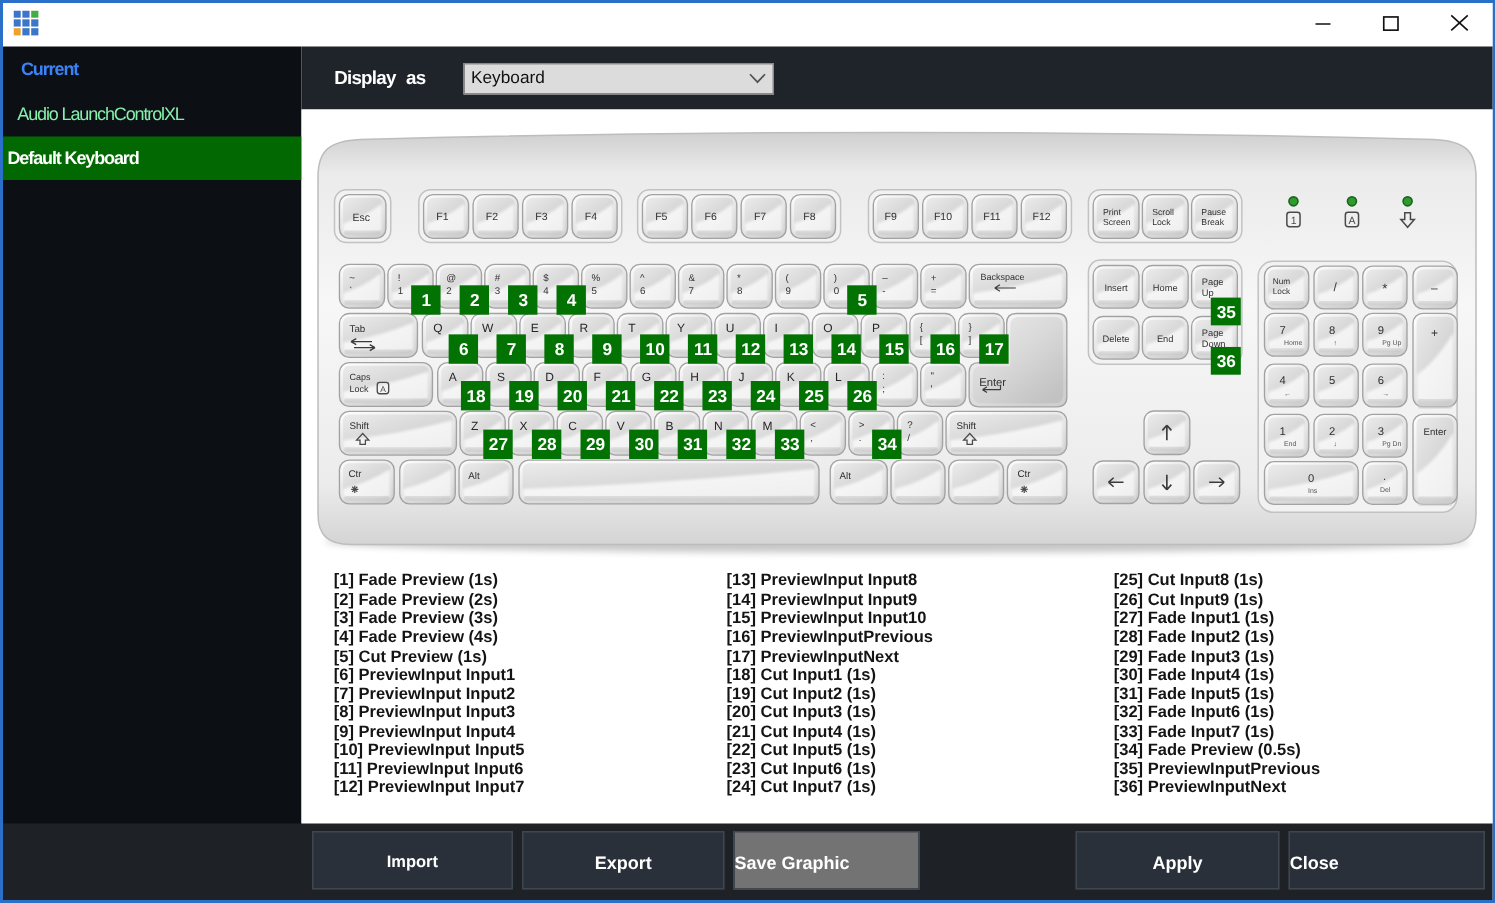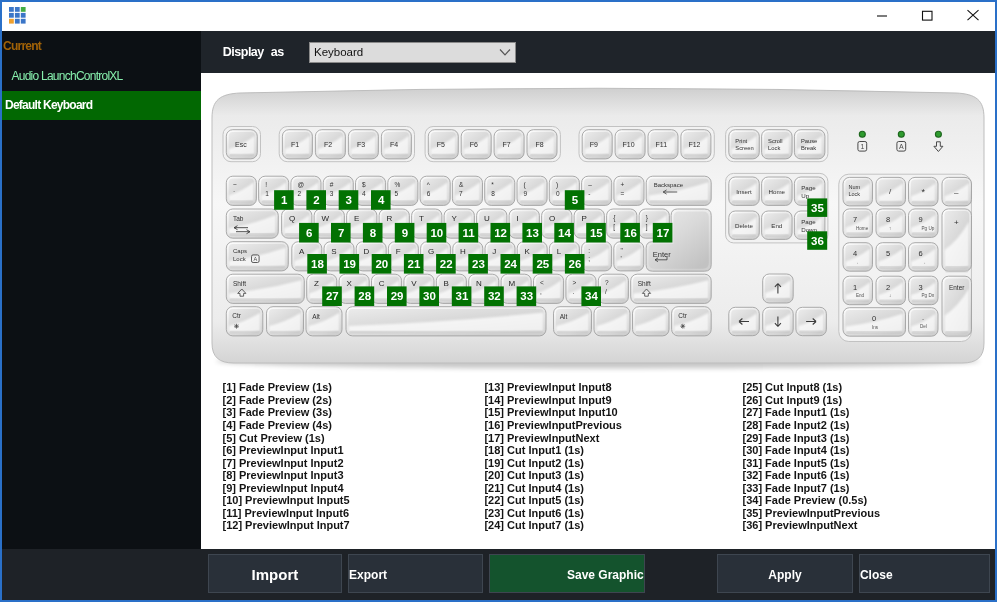--- a/index.html
+++ b/index.html
@@ -26,21 +26,21 @@
         </g>
       </svg>
     <svg style="position:absolute;left:858px;top:0" width="130" height="30" viewBox="0 0 130 30">
         <line x1="17" y1="14.0" x2="27" y2="14.0" stroke="#111" stroke-width="1.1"></line>
         <rect x="62.5" y="9.3" width="9.5" height="8.8" fill="none" stroke="#111" stroke-width="1.1"></rect>
         <path d="M 107.5 8.2 L 118.5 18.2 M 118.5 8.2 L 107.5 18.2" stroke="#111" stroke-width="1.1"></path>
       </svg>
   </div>
 
   <div style="position:absolute;left:0;top:29px;width:199px;height:569px;background:#0c1014">
-      <div style="position:absolute;left:0;top:1.3px;width:199px;height:29.4px;line-height:29.4px;padding-left:1px;font-size:12px;font-weight:bold;color:#a16207;letter-spacing:-0.75px;white-space:nowrap">Current</div>
+      <div style="position:absolute;left:0;top:1.3px;width:199px;height:29.4px;line-height:29.4px;padding-left:12px;font-size:12px;font-weight:bold;color:#3b82f6;letter-spacing:-0.75px;white-space:nowrap">Current</div>
       <div style="position:absolute;left:0;top:30.7px;width:199px;height:29.4px;line-height:29.4px;padding-left:9.5px;font-size:12px;font-weight:normal;color:#86efac;letter-spacing:-0.75px;white-space:nowrap">Audio LaunchControlXL</div>
       <div style="position:absolute;left:0;top:60.1px;width:199px;height:29.4px;background:#026802;line-height:29.4px;padding-left:3px;font-size:12px;font-weight:bold;color:#fff;letter-spacing:-0.75px;white-space:nowrap">Default Keyboard</div>
     </div>
 
   <div style="position:absolute;left:199px;top:29px;width:794px;height:42.2px;background:#1f242a">
     <div style="position:absolute;left:21.8px;top:0;height:42.2px;line-height:43px;font-size:12.5px;font-weight:bold;color:#fff;letter-spacing:-0.5px;word-spacing:4px">Display as</div>
     <div style="position:absolute;left:108px;top:11px;width:205px;height:18.5px;background:#dcdcdc;border:1px solid #8a8a8a">
       <div style="position:absolute;left:4px;top:0;height:18.5px;line-height:19px;font-size:11.5px;color:#111">Keyboard</div>
       <svg style="position:absolute;right:4.5px;top:5px" width="12" height="9" viewBox="0 0 12 9">
           <path d="M 1 1.5 L 6 6.8 L 11 1.5" stroke="#555" stroke-width="1.2" fill="none"></path>
@@ -727,18 +727,18 @@
       <rect x="807.2" y="198.4" width="20.0" height="18.5" fill="#027202"></rect>
       <text x="817.5" y="211.8" font-size="11.5" text-anchor="middle" fill="#ffffff" font-weight="bold">35</text>
       <rect x="807.2" y="231.3" width="20.0" height="18.5" fill="#027202"></rect>
       <text x="817.5" y="244.7" font-size="11.5" text-anchor="middle" fill="#ffffff" font-weight="bold">36</text>
     </svg>
   <div style="position:absolute;left:220.5px;top:379.4px;font-size:11px;font-weight:bold;color:#141414;line-height:12.55px;white-space:nowrap">[1] Fade Preview (1s)<br>[2] Fade Preview (2s)<br>[3] Fade Preview (3s)<br>[4] Fade Preview (4s)<br>[5] Cut Preview (1s)<br>[6] PreviewInput Input1<br>[7] PreviewInput Input2<br>[8] PreviewInput Input3<br>[9] PreviewInput Input4<br>[10] PreviewInput Input5<br>[11] PreviewInput Input6<br>[12] PreviewInput Input7</div>
     <div style="position:absolute;left:482.4px;top:379.4px;font-size:11px;font-weight:bold;color:#141414;line-height:12.55px;white-space:nowrap">[13] PreviewInput Input8<br>[14] PreviewInput Input9<br>[15] PreviewInput Input10<br>[16] PreviewInputPrevious<br>[17] PreviewInputNext<br>[18] Cut Input1 (1s)<br>[19] Cut Input2 (1s)<br>[20] Cut Input3 (1s)<br>[21] Cut Input4 (1s)<br>[22] Cut Input5 (1s)<br>[23] Cut Input6 (1s)<br>[24] Cut Input7 (1s)</div>
     <div style="position:absolute;left:740.5px;top:379.4px;font-size:11px;font-weight:bold;color:#141414;line-height:12.55px;white-space:nowrap">[25] Cut Input8 (1s)<br>[26] Cut Input9 (1s)<br>[27] Fade Input1 (1s)<br>[28] Fade Input2 (1s)<br>[29] Fade Input3 (1s)<br>[30] Fade Input4 (1s)<br>[31] Fade Input5 (1s)<br>[32] Fade Input6 (1s)<br>[33] Fade Input7 (1s)<br>[34] Fade Preview (0.5s)<br>[35] PreviewInputPrevious<br>[36] PreviewInputNext</div>
 
   <div style="position:absolute;left:0;top:547px;width:993px;height:51px;background:#1e2227"></div>
-  <div style="position:absolute;left:205.5px;top:552.3px;width:134.8px;height:39.2px;background:#293039;border:1px solid #3e4650;box-sizing:border-box;color:#fff;font-size:15px;font-weight:bold;text-align:center;line-height:40.5px">Import</div>
-    <div style="position:absolute;left:346.1px;top:552.3px;width:134.8px;height:39.2px;background:#293039;border:1px solid #3e4650;box-sizing:border-box;color:#fff;font-size:12px;font-weight:bold;line-height:40.5px">Export</div>
-    <div style="position:absolute;left:486.7px;top:552.3px;width:156px;height:39.2px;background:#14532d;border:1px solid #3e4650;box-sizing:border-box;color:#fff;font-size:12px;font-weight:bold;text-align:right;line-height:40.5px">Save Graphic</div>
+  <div style="position:absolute;left:205.5px;top:552.3px;width:134.8px;height:39.2px;background:#293039;border:1px solid #3e4650;box-sizing:border-box;color:#fff;font-size:11px;font-weight:bold;text-align:center;line-height:40.5px">Import</div>
+    <div style="position:absolute;left:346.1px;top:552.3px;width:134.8px;height:39.2px;background:#293039;border:1px solid #3e4650;box-sizing:border-box;color:#fff;font-size:12px;font-weight:bold;text-align:center;line-height:40.5px">Export</div>
+    <div style="position:absolute;left:486.7px;top:552.3px;width:124px;height:39.2px;background:#737373;border:1px solid #3e4650;box-sizing:border-box;color:#fff;font-size:12px;font-weight:bold;text-align:left;line-height:40.5px">Save Graphic</div>
     <div style="position:absolute;left:715.4px;top:552.3px;width:135.2px;height:39.2px;background:#293039;border:1px solid #3e4650;box-sizing:border-box;color:#fff;font-size:12px;font-weight:bold;text-align:center;line-height:40.5px">Apply</div>
     <div style="position:absolute;left:856.9px;top:552.3px;width:131.0px;height:39.2px;background:#293039;border:1px solid #3e4650;box-sizing:border-box;color:#fff;font-size:12px;font-weight:bold;text-align:left;line-height:40.5px">Close</div>
 </div>
 
 </body></html>

